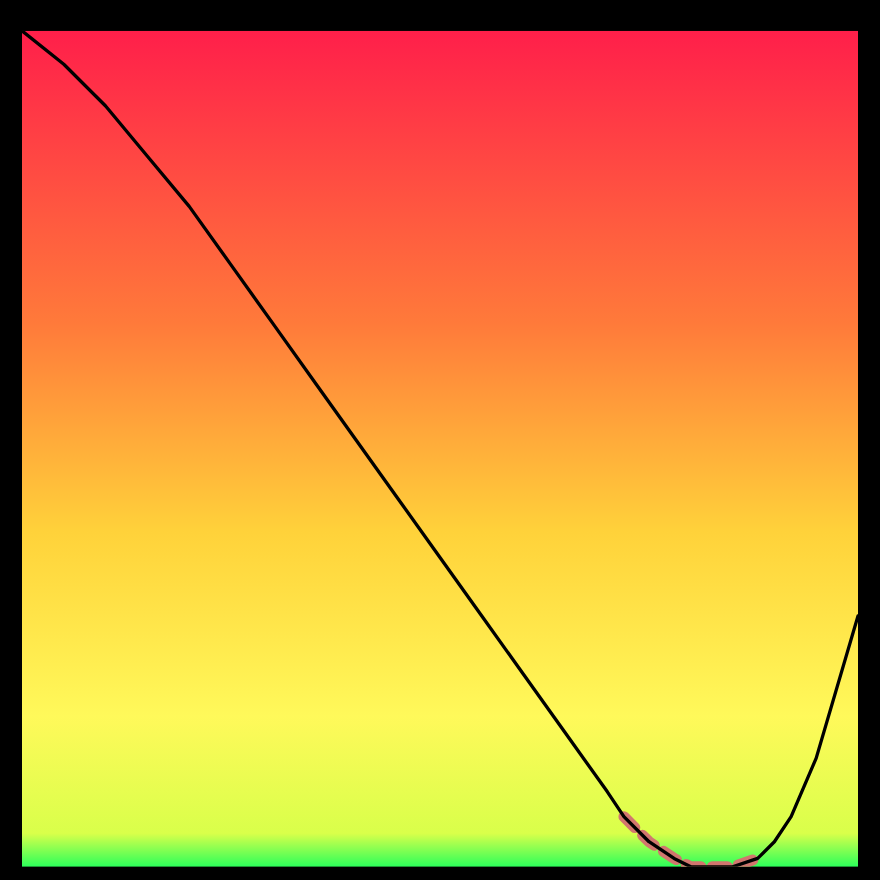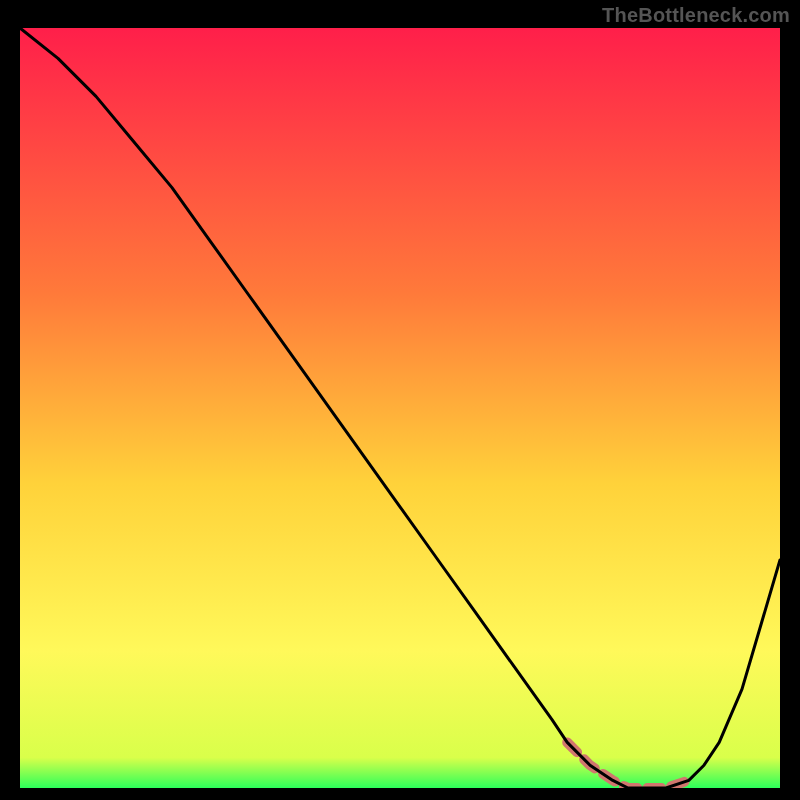--- a/index.html
+++ b/index.html
@@ -35,21 +35,20 @@
     height: 760px;
   }
   svg {
     display: block;
   }
 </style>
 </head>
 <body>
 
 <div class="stage">
-  <div class="watermark">TheBottleneck.com</div>
 
   <div class="plot">
     <svg id="chart-svg" width="760" height="760" viewBox="0 0 760 760">
       <defs>
         <linearGradient id="bg-grad" x1="0" y1="0" x2="0" y2="1">
             <stop offset="0%" stop-color="#ff1f4a"></stop>
             <stop offset="35%" stop-color="#ff7a3a"></stop>
             <stop offset="60%" stop-color="#ffd23a"></stop>
             <stop offset="82%" stop-color="#fff95a"></stop>
             <stop offset="96%" stop-color="#d9ff4a"></stop>

